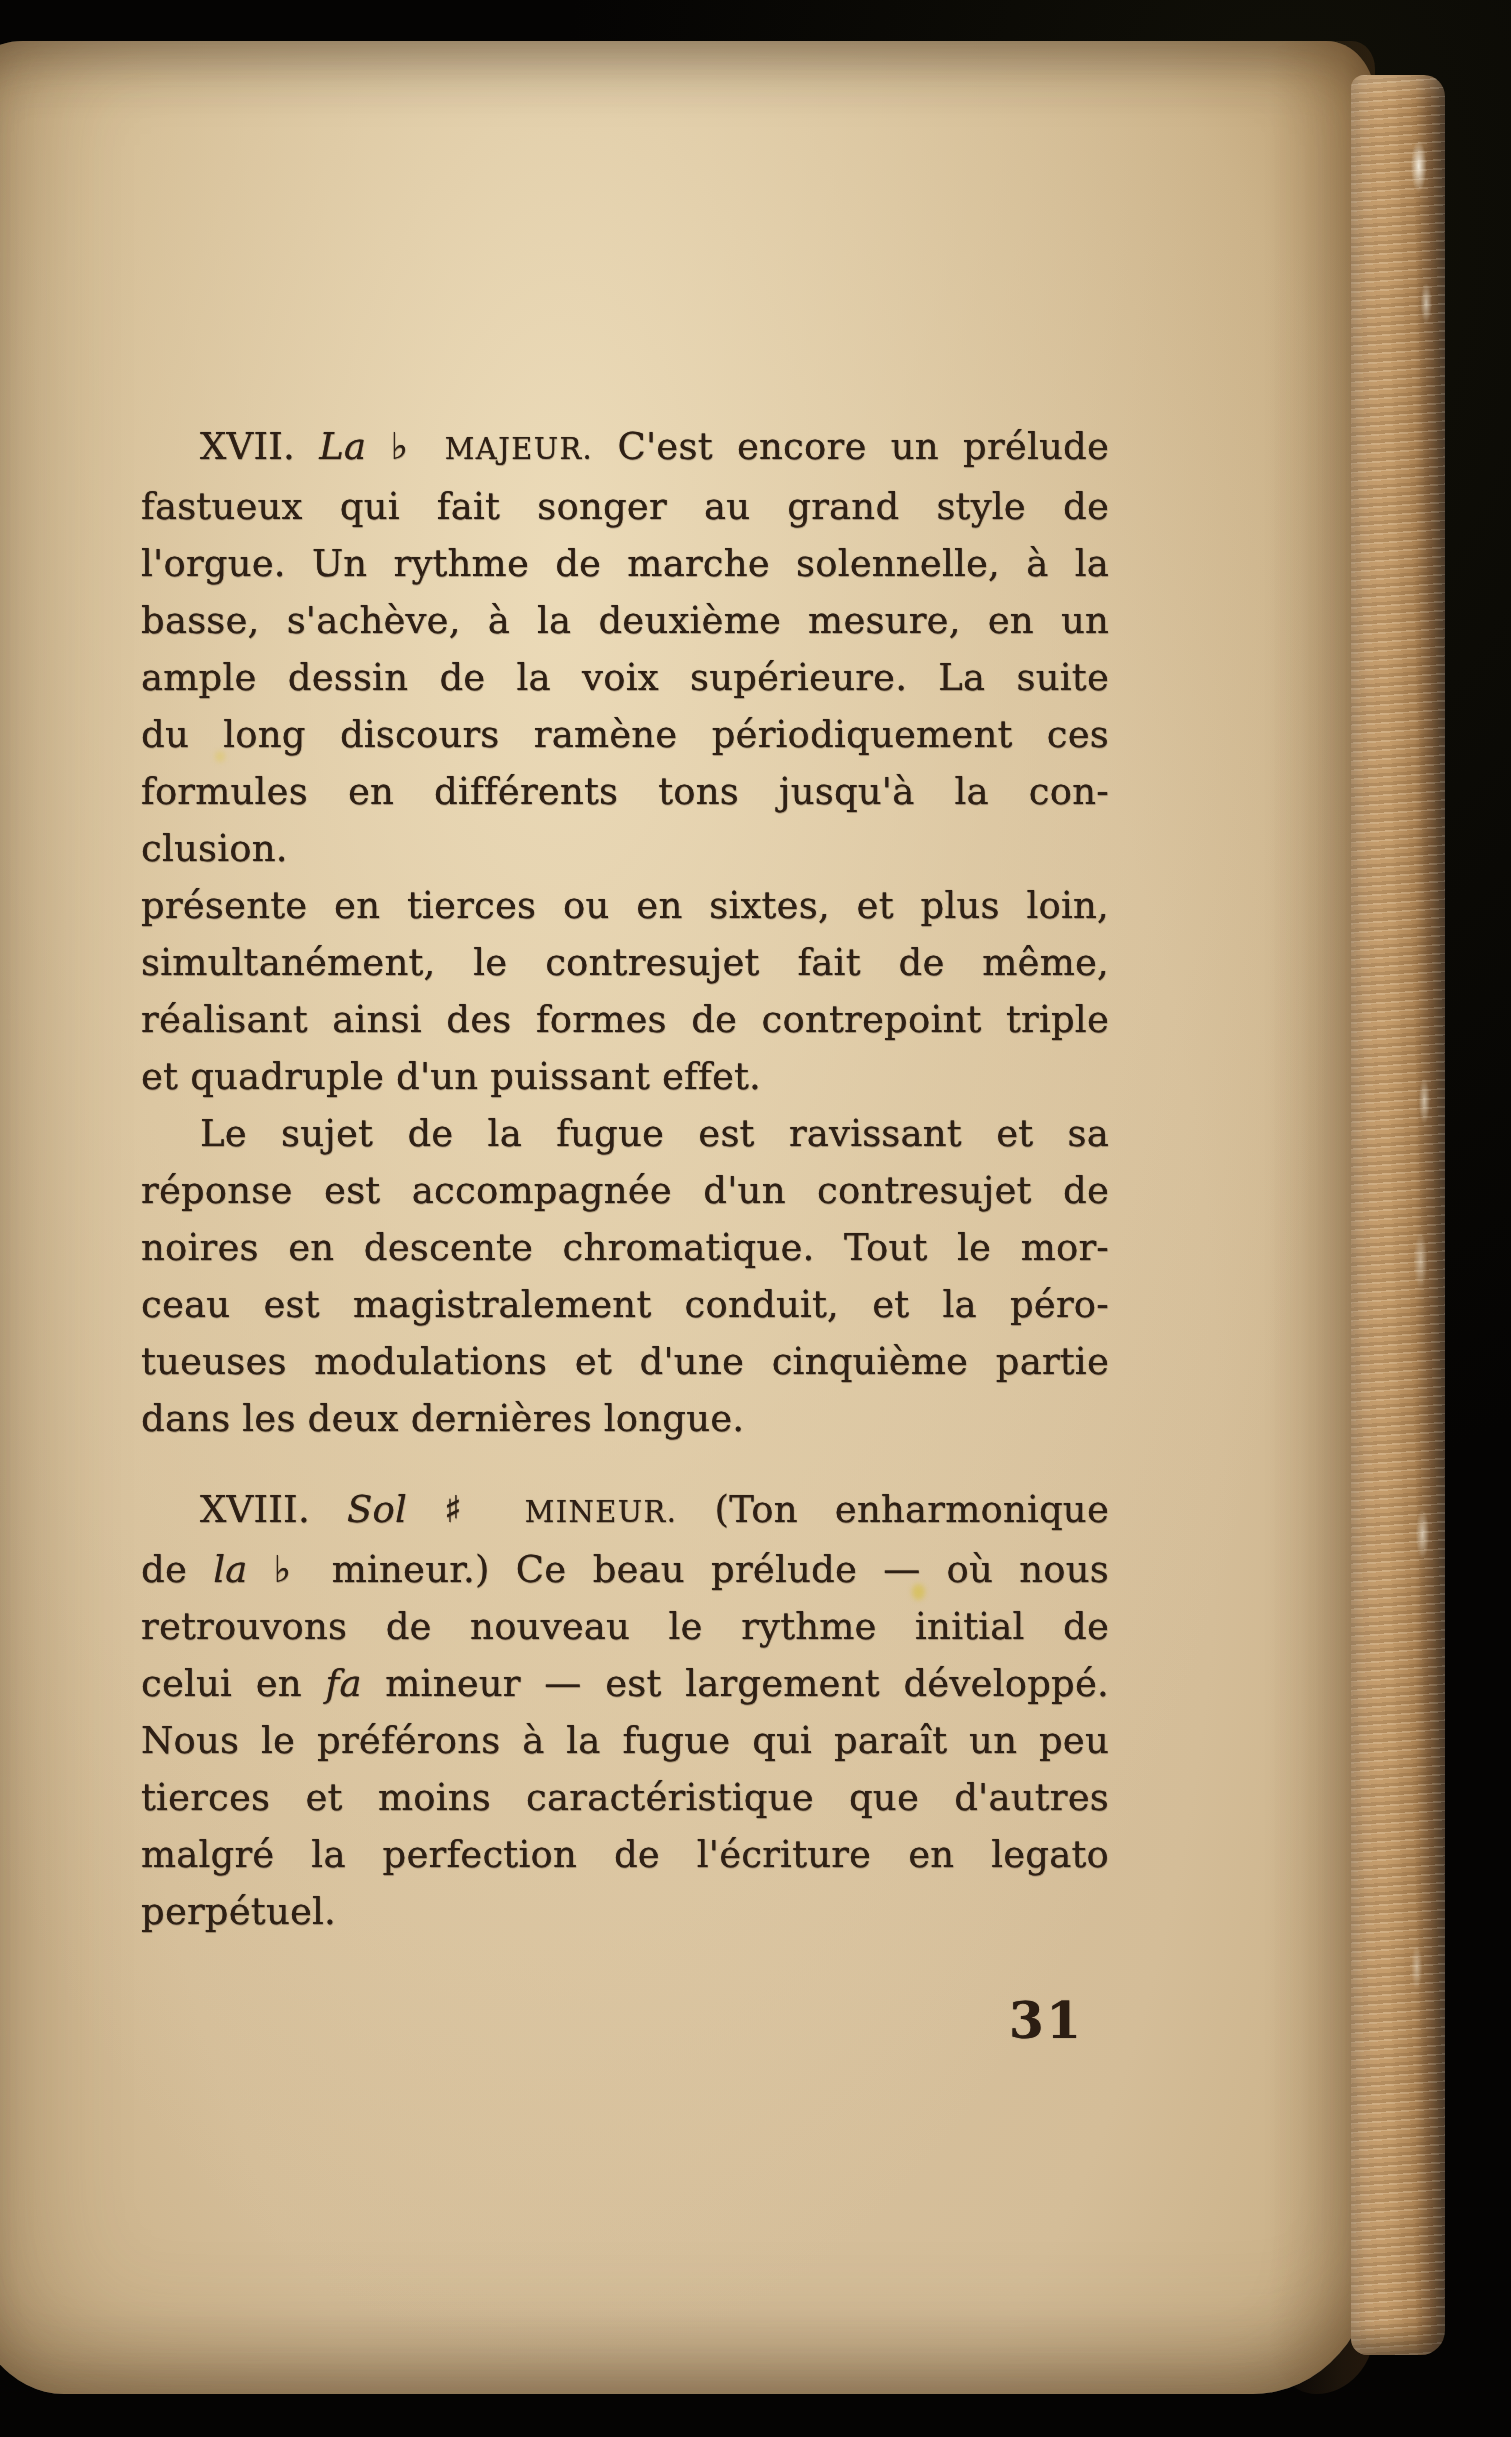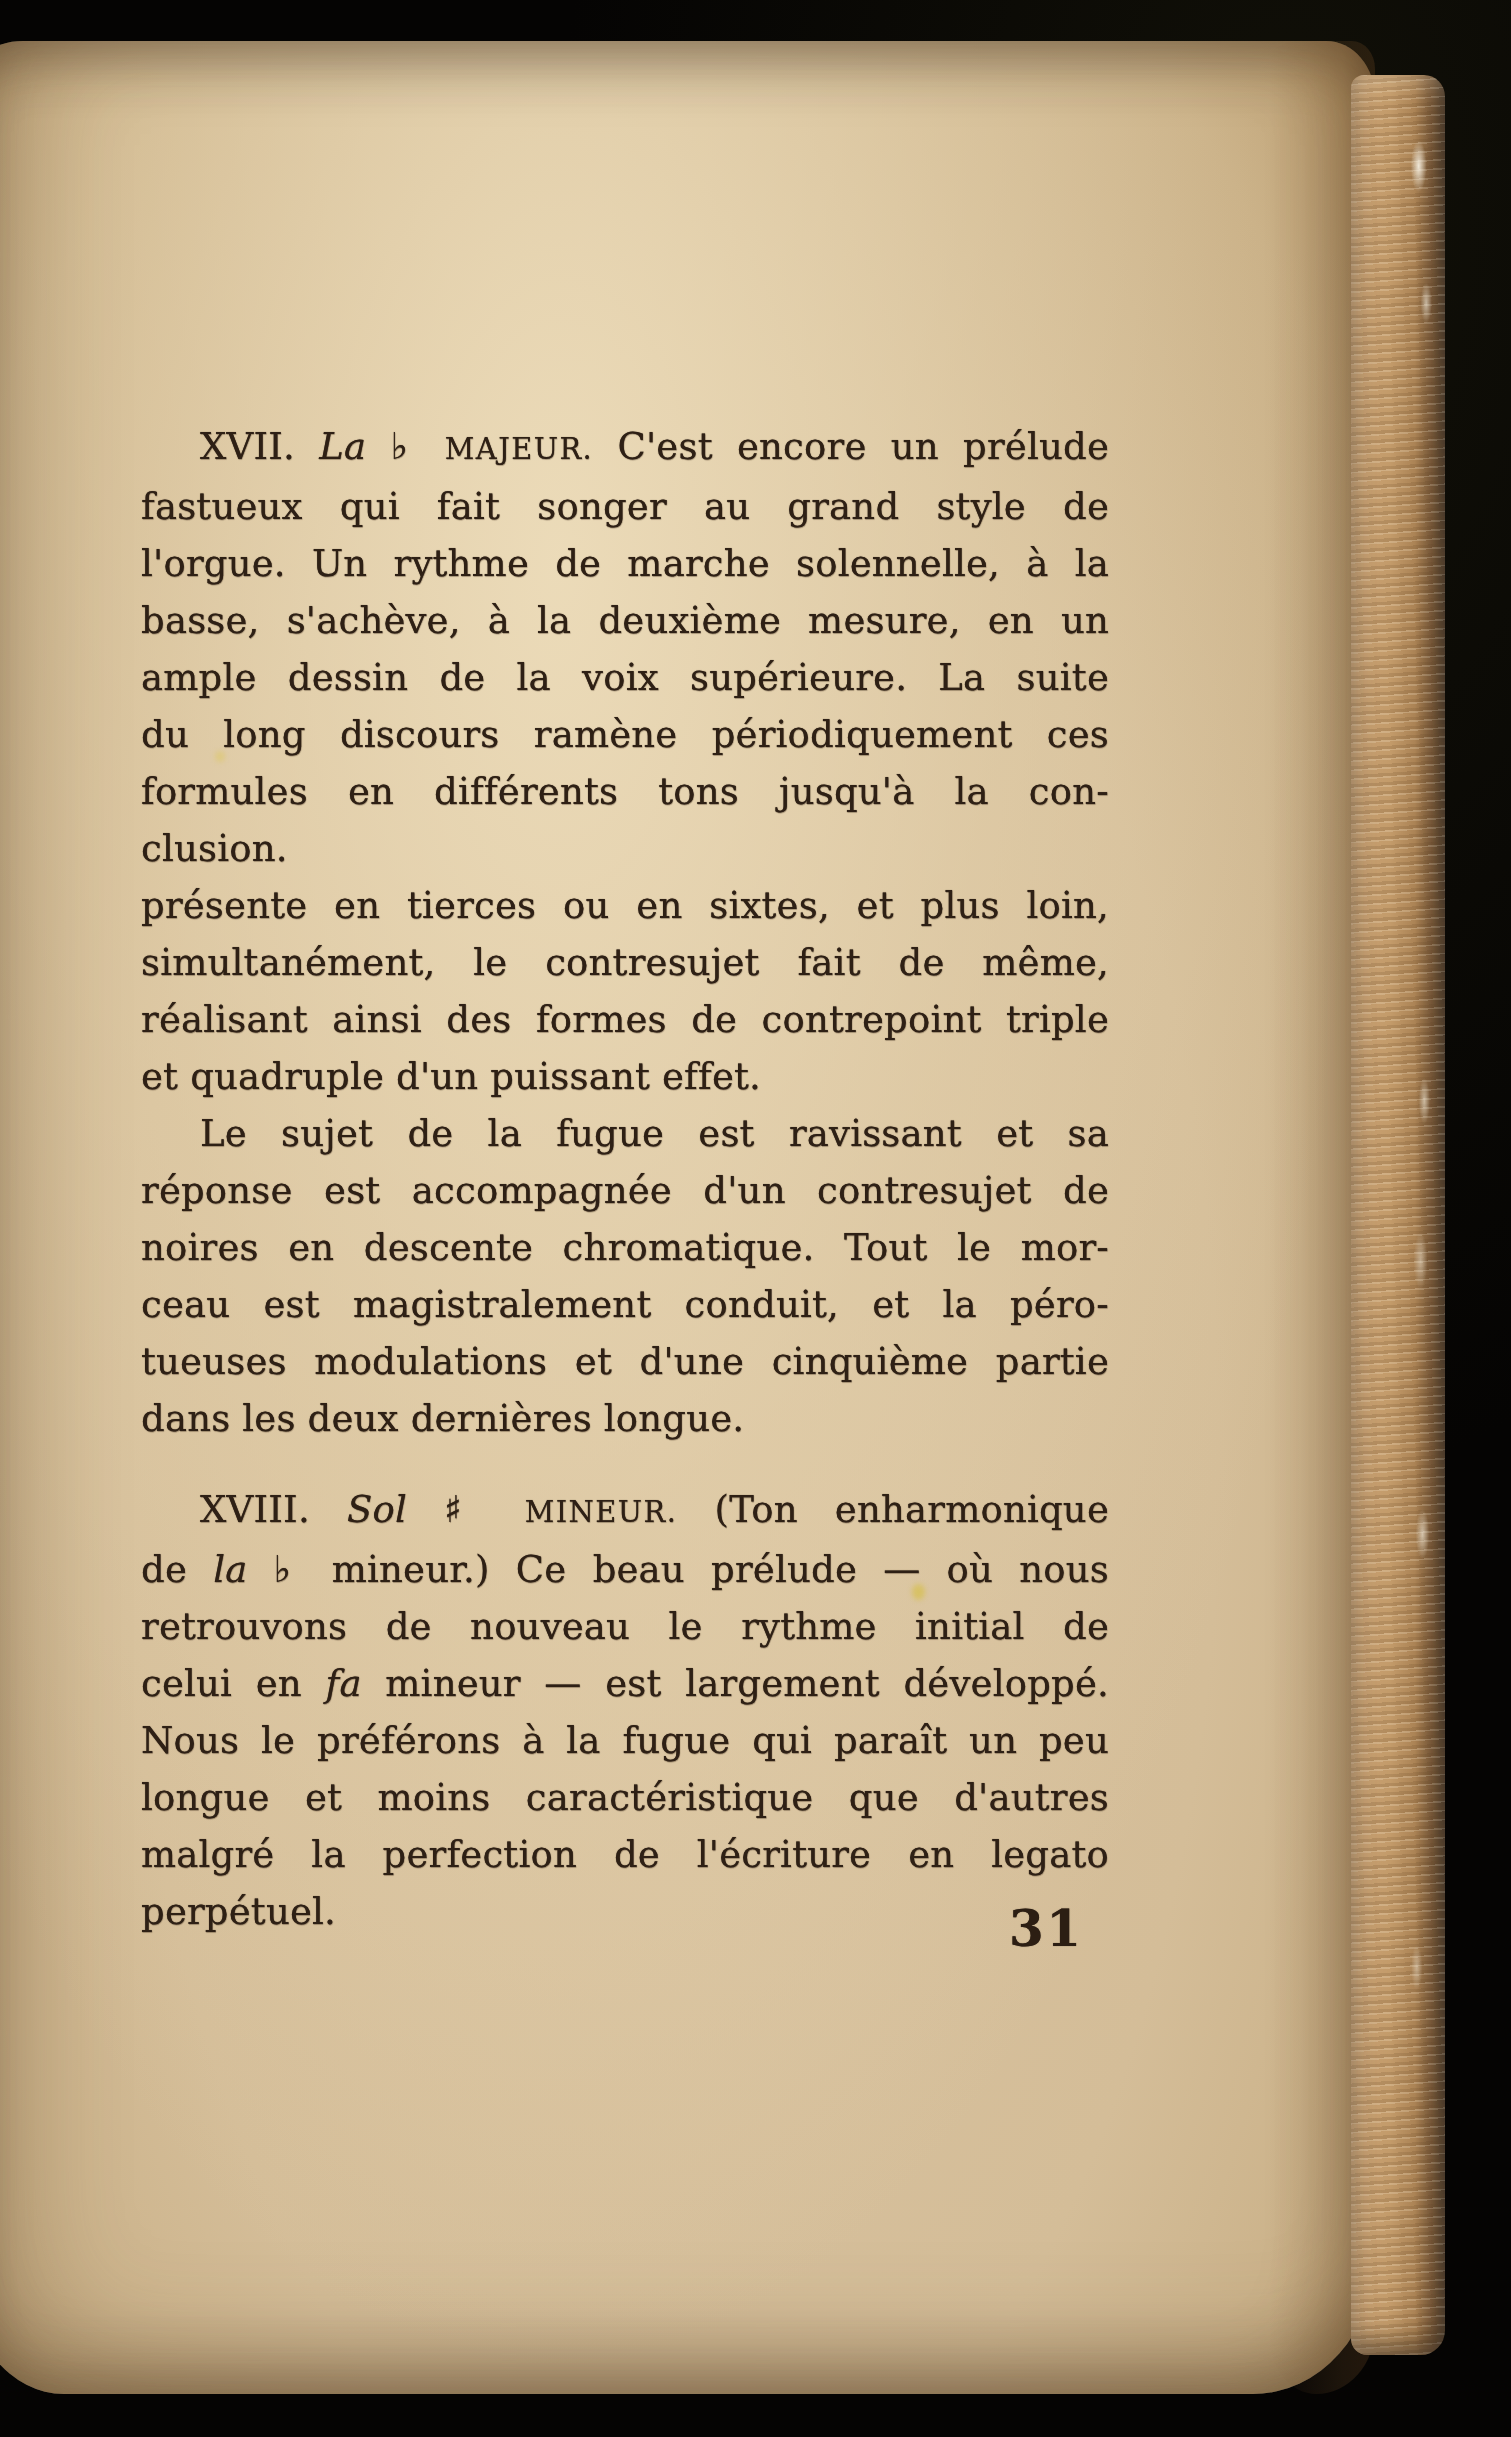--- a/index.html
+++ b/index.html
@@ -93,21 +93,21 @@
     text-align-last: justify;
     min-height: 57px;
   }
   .line.end { text-align-last: left; }
   .line.ind { padding-left: 59px; }
   .i  { font-style: italic; }
   .sc { font-size: 0.78em; letter-spacing: 0.05em; }
   .page-number {
     position: absolute;
     left: 1043px;
-    top: 1858px;
+    top: 1950px;
     font-family: "DejaVu Serif", "Liberation Serif", serif;
     font-size: 50px;
     font-weight: 700;
     color: #2c1e13;
     letter-spacing: 2.4px;
     text-shadow: 0 0 0.8px rgba(44,30,19,0.9);
   }
   
   .speck { position: absolute; border-radius: 50%; filter: blur(2.4px); }
   .speck.a { left: 946px; top: 1543px; width: 13px; height: 16.3px; background: rgba(214,190,70,0.65); }
@@ -144,21 +144,21 @@
           <div class="line"><span>ceau est magistralement conduit, et la péro-</span></div>
           <div class="line"><span>tueuses modulations et d'une cinquième partie</span></div>
           <div class="line end"><span>dans les deux dernières longue.</span></div>
         </div>
         <div class="para" style="margin-top: 34px;">
           <div class="line ind"><span>XVIII. </span><span class="i">Sol</span><span> ♯ </span><span class="sc">MINEUR.</span><span> (Ton enharmonique</span></div>
           <div class="line"><span>de </span><span class="i">la</span><span> ♭ mineur.) Ce beau prélude — où nous</span></div>
           <div class="line"><span>retrouvons de nouveau le rythme initial de</span></div>
           <div class="line"><span>celui en </span><span class="i">fa</span><span> mineur — est largement développé.</span></div>
           <div class="line"><span>Nous le préférons à la fugue qui paraît un peu</span></div>
-          <div class="line"><span>longue et moins caractéristique que d'autres</span></div>
+          <div class="line"><span>tierces et moins caractéristique que d'autres</span></div>
           <div class="line"><span>malgré la perfection de l'écriture en legato</span></div>
           <div class="line end"><span>perpétuel.</span></div>
         </div>
       </div>
     <div class="page-number">31</div>
   </div>
   <div class="fore-edge"></div>
 </div>
 
 

